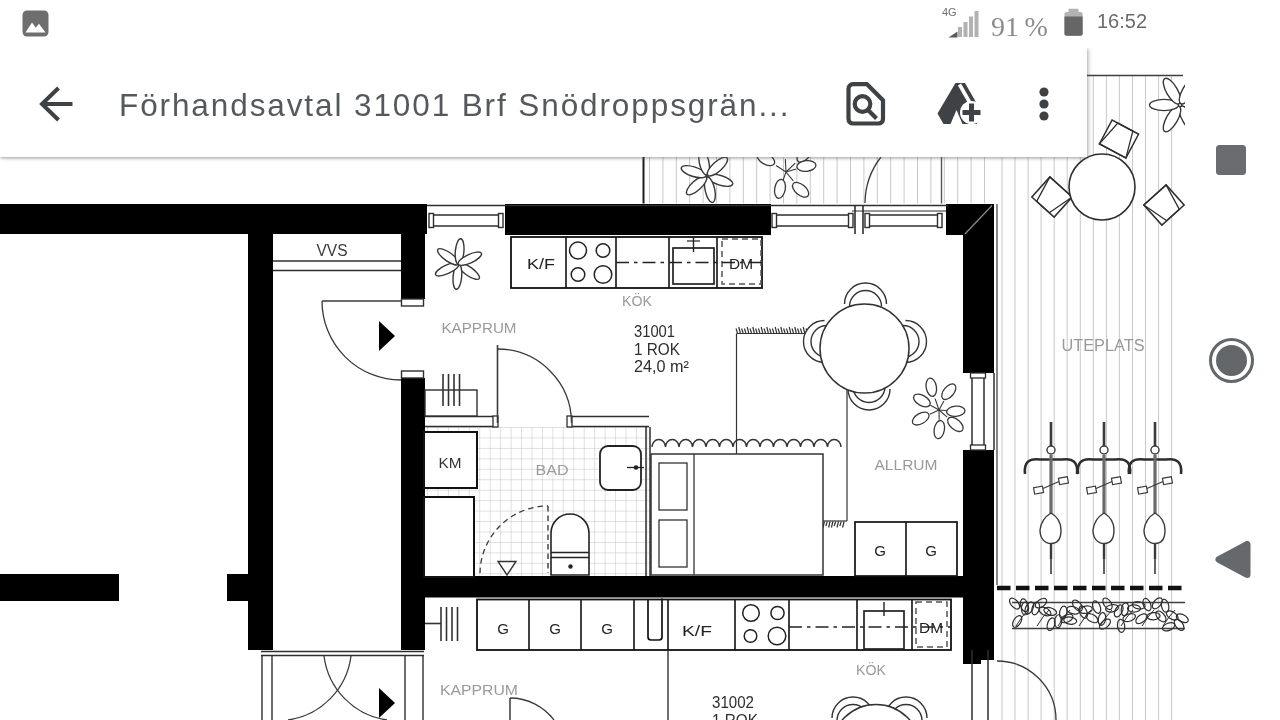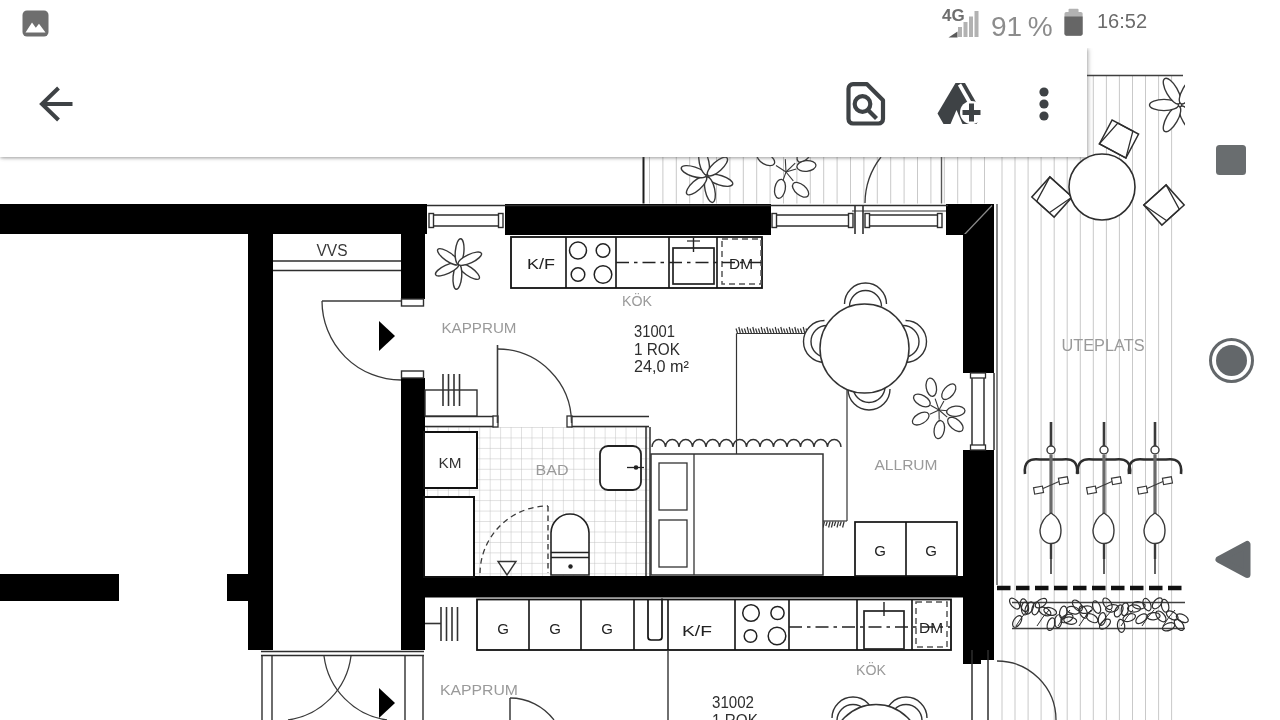--- a/index.html
+++ b/index.html
@@ -635,20 +635,21 @@
 </svg>
 
 <div class="abs" style="left:0;top:48px;width:1087px;height:109px;background:#fff;box-shadow:0 1px 3px rgba(80,80,80,.38),2px 1px 4px rgba(100,100,100,.28);"></div>
 
 <div class="abs" style="left:0;top:0;width:1280px;height:48px;background:#fff;"></div>
 
 <svg class="abs" style="left:36px;top:83px" width="44" height="44" viewBox="0 0 44 44">
   <path d="M 36.5 21 H 7.5 M 22.5 5 L 6 21 L 22.5 37" fill="none" stroke="#3e4245" stroke-width="4" stroke-linecap="butt" stroke-linejoin="miter"></path>
 </svg>
 
+<div class="abs" style="left:119px;top:87px;font-size:31.5px;color:#55595d;white-space:nowrap;letter-spacing:1.9px">Förhandsavtal 31001 Brf Snödroppsgrän...</div>
 
 <svg class="abs" style="left:845px;top:82px" width="42" height="44" viewBox="0 0 42 44">
   <path d="M 8 2.2 H 22 L 38 18.2 V 37 a 4.5 4.5 0 0 1 -4.5 4.5 H 8 A 4.5 4.5 0 0 1 3.5 37 V 6.7 A 4.5 4.5 0 0 1 8 2.2 Z" fill="none" stroke="#3e4245" stroke-width="4.2" stroke-linejoin="round"></path>
   <circle cx="17.5" cy="22" r="7.8" fill="none" stroke="#3e4245" stroke-width="4.2"></circle>
   <path d="M 23 28 L 31.5 36.5" stroke="#3e4245" stroke-width="4.2"></path>
 </svg>
 
 <svg class="abs" style="left:935px;top:80px" width="50" height="48" viewBox="0 0 50 48">
   <path d="M 20.5 3 h 9.5 l 17.5 30.5 l -6 10.5 h -33 l -6 -10.5 Z" fill="#3e4245"></path>
   <path d="M 24.5 4.5 L 41 33.5" stroke="#fff" stroke-width="3.6"></path>
@@ -661,30 +662,30 @@
   <circle cx="8" cy="8" r="4.6" fill="#3e4245"></circle>
   <circle cx="8" cy="20" r="4.6" fill="#3e4245"></circle>
   <circle cx="8" cy="32" r="4.6" fill="#3e4245"></circle>
 </svg>
 
 <svg class="abs" style="left:22px;top:10px" width="27" height="27" viewBox="0 0 27 27">
   <rect x="0.5" y="0.5" width="26" height="26" rx="4.5" fill="#6e6e6e"></rect>
   <path d="M 3.5 22.5 L 10 12.5 L 13.8 17.8 L 17 13.8 L 23.5 22.5 Z" fill="#fff"></path>
 </svg>
 
-<div class="abs" style="left:942px;top:6px;font-size:17px;color:#6e6e6e;font-weight:bold;">4G</div>
+<div class="abs" style="left:942px;top:6px;font-size:11px;color:#6e6e6e;font-weight:normal;">4G</div>
 <svg class="abs" style="left:946px;top:8px" width="34" height="32" viewBox="0 0 34 32">
   <rect x="12" y="19" width="4" height="10" fill="#b2b2b2"></rect>
   <rect x="17.5" y="14" width="4" height="15" fill="#b2b2b2"></rect>
   <rect x="23" y="8.5" width="4" height="20.5" fill="#b2b2b2"></rect>
   <rect x="28.5" y="3" width="4" height="26" fill="#b2b2b2"></rect>
   <path d="M 2.5 29.5 H 11.5 V 23.5 Z" fill="#5a5a5a"></path>
 </svg>
 
-<div class="abs" style="left:991px;top:11px;font-size:28px;color:#8c8c8c;">91 %</div>
+<div class="abs" style="left:991px;top:11px;font-size:28px;color:#8c8c8c;font-family:Liberation Serif, serif;">91 %</div>
 
 <svg class="abs" style="left:1064px;top:8px" width="20" height="29" viewBox="0 0 22 30">
   <rect x="5" y="0" width="11" height="5" rx="1" fill="#b2b2b2"></rect>
   <rect x="0.5" y="3.5" width="20" height="26" rx="2" fill="#b2b2b2"></rect>
   <path d="M 0.5 8.5 h 20 v 19 a 2 2 0 0 1 -2 2 h -16 a 2 2 0 0 1 -2 -2 Z" fill="#666666"></path>
 </svg>
 
 <div class="abs" style="left:1097px;top:10px;font-size:20px;color:#6b6b6b;">16:52</div>
 
 <svg class="abs" style="left:1215px;top:144px" width="32" height="32" viewBox="0 0 32 32">

